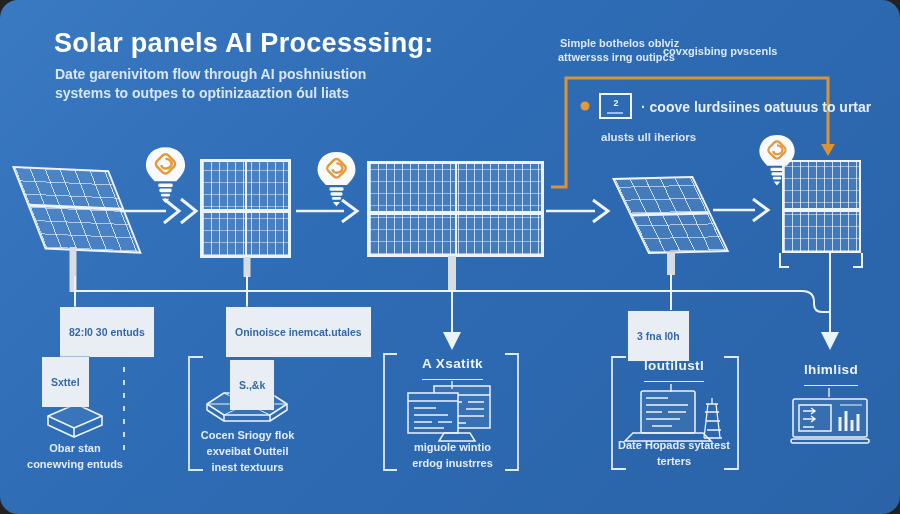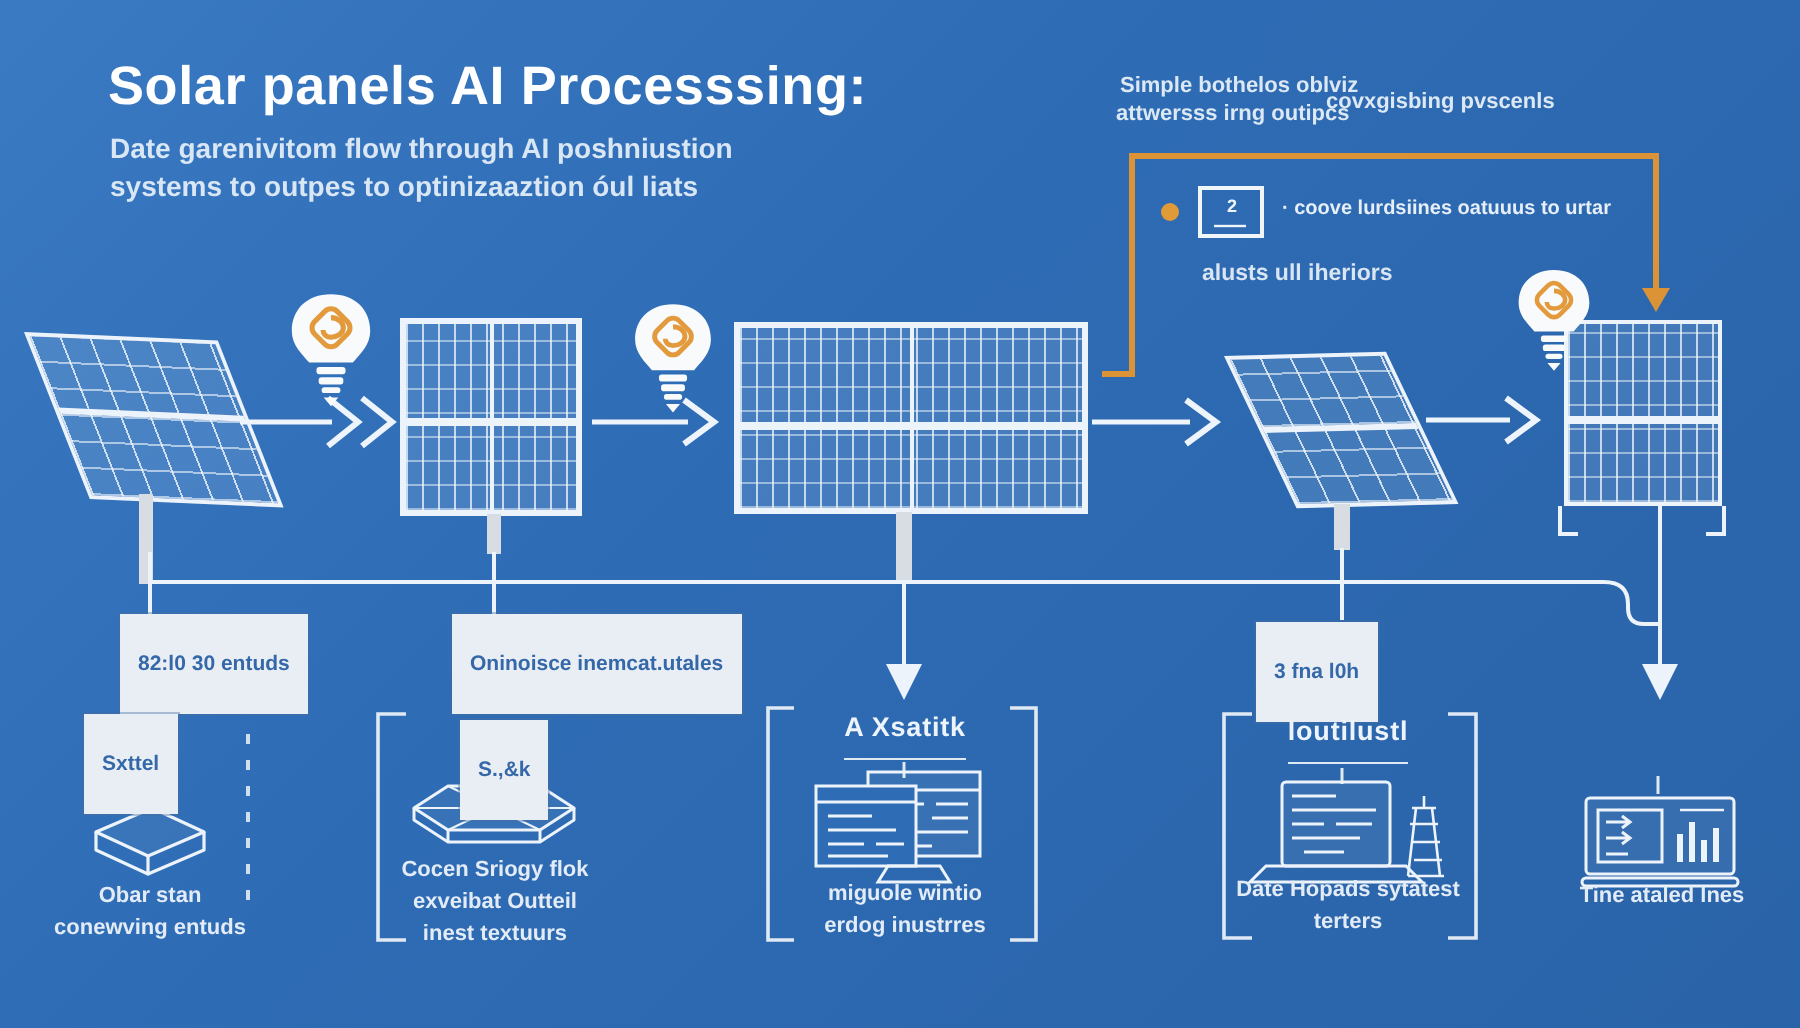--- a/index.html
+++ b/index.html
@@ -1,26 +1,27 @@
 <!DOCTYPE html>
 <html><head>
 <meta charset="utf-8">
 <style>
   html,body{margin:0;padding:0;background:#222;}
   #canvas{
     position:relative;width:900px;height:514px;overflow:hidden;
     background:linear-gradient(135deg,#3a7ac3 0%,#2e6cb5 40%,#2a63a8 100%);
     font-family:"Liberation Sans",sans-serif;
+    border-radius:18px;
   }
   .abs{position:absolute;}
   
   .title{left:54px;top:28px;font-size:27px;font-weight:bold;color:#ffffff;letter-spacing:.3px;}
   .sub{font-size:14px;font-weight:600;color:#d9e6f4;}
   .note{font-size:11px;font-weight:600;color:#dce8f4;line-height:14px;}
-  .callout{font-size:10px;font-weight:600;color:#e6eef7;}
+  .callout{font-size:14px;font-weight:600;color:#e6eef7;}
   .callout-sub{font-size:11.5px;font-weight:600;color:#d9e5f2;}
   .chip-txt{font-size:9px;font-weight:bold;color:#eef4fb;text-align:center;}
   .stage{
     background:#e9eef5;color:#3568a8;font-size:10.5px;font-weight:bold;
     padding:19px 9px;white-space:nowrap;box-shadow:0 0 0 1px rgba(70,110,160,.4);
   }
   .hd{ text-align:center;font-size:13.5px;font-weight:bold;color:#eef4fb;letter-spacing:.4px;}
   .hd span{display:inline-block;border-bottom:1.5px solid #dfe9f3;padding-bottom:8px;}
   .caption{
     text-align:center;font-size:11px;font-weight:600;color:#e3ecf6;
@@ -209,25 +210,25 @@
 
   <div class="abs stage" style="left:60px;top:307px;">82:l0 30 entuds</div>
   <div class="abs stage" style="left:226px;top:307px;">Oninoisce inemcat.utales</div>
   <div class="abs stage" style="left:628px;top:311px;">3 fna l0h</div>
 
   <div class="abs stage" style="left:42px;top:357px;">Sxttel</div>
   <div class="abs stage" style="left:230px;top:360px;">S.,&amp;k</div>
 
   <div class="abs hd" style="left:390px;top:356px;width:125px;"><span>A Xsatitk</span></div>
   <div class="abs hd" style="left:609px;top:358px;width:130px;"><span>loutilustl</span></div>
+  <div class="abs hd" style="left:766px;top:362px;width:130px;"><span>lhimlisd</span></div>
 
   <div class="abs caption" style="left:5px;top:441px;width:140px;">Obar stan
 conewving entuds</div>
   <div class="abs caption" style="left:180px;top:428px;width:135px;">Cocen Sriogy flok
 exveibat Outteil
 inest textuurs</div>
   <div class="abs caption" style="left:390px;top:440px;width:125px;">miguole wintio
 erdog inustrres</div>
   <div class="abs caption" style="left:609px;top:438px;width:130px;">Date Hopads sytatest
 terters</div>
-  <div class="abs caption" style="left:766px;top:441px;width:130px;">Tine ataled lnes</div>
 
 </div>
 
 </body></html>

